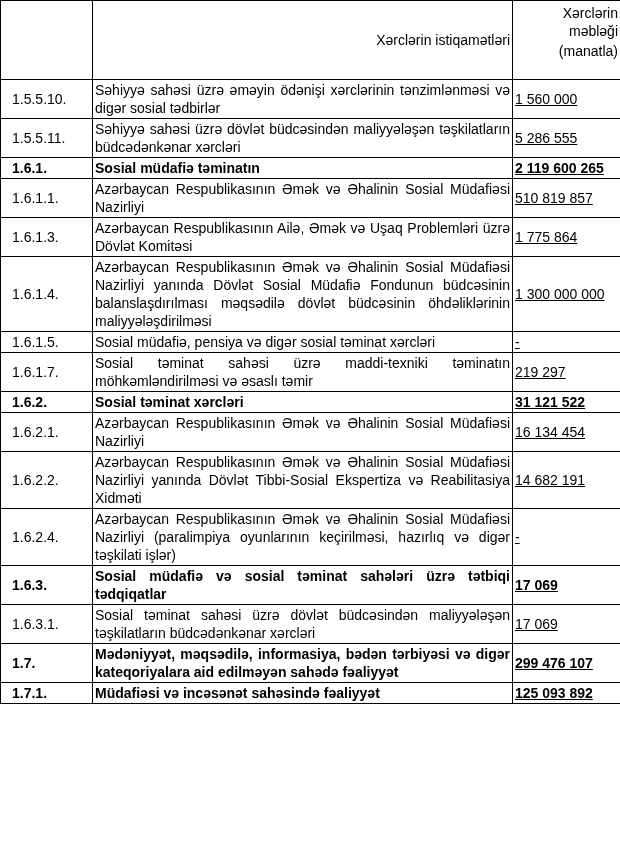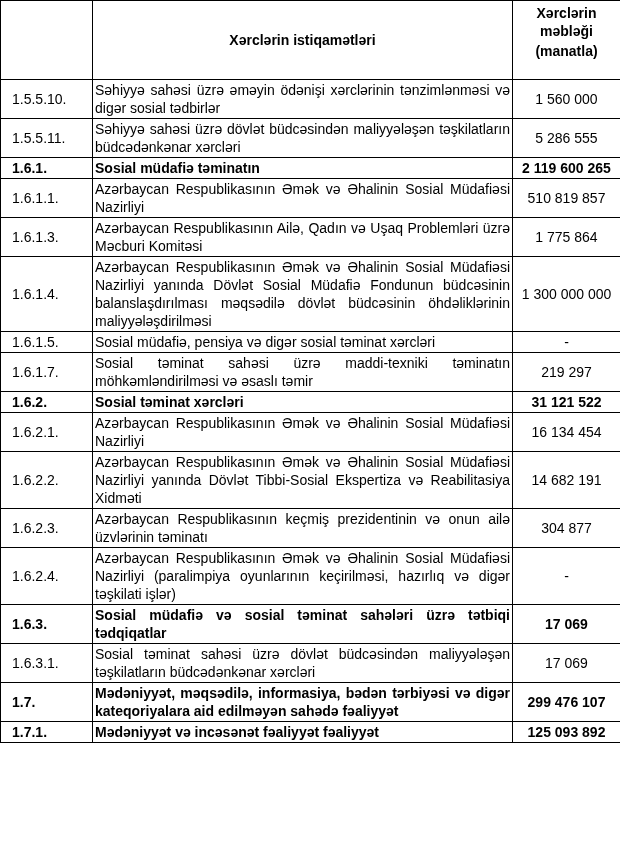--- a/index.html
+++ b/index.html
@@ -24,34 +24,34 @@
     border: 1px solid #000000;
     font-size: 14px;
     line-height: 18px;
     padding: 1px 2px;
     vertical-align: middle;
     overflow: hidden;
     word-wrap: break-word;
   }
   thead th {
     height: 74px;
-    font-weight: bold;
-    text-align: center;
+    font-weight: normal;
+    text-align: right;
   }
   th.amt-head {
     vertical-align: top;
     padding-top: 3px;
   }
   .manatla-line { margin-top: 2px; }
   td.code { padding-left: 11px; }
   td.dir {
     text-align: justify;
     text-justify: inter-word;
   }
-  td.amt { text-align: center; }
+  td.amt { text-align: left; text-decoration: underline; }
   tr.bold td { font-weight: bold; }
 </style>
 </head>
 <body>
 
 <table>
   <colgroup>
     <col class="c-code">
     <col class="c-dir">
     <col class="c-amt">
@@ -82,21 +82,21 @@
     <td class="dir">Sosial müdafiə təminatın</td>
     <td class="amt">2 119 600 265</td>
   </tr>
       <tr>
     <td class="code">1.6.1.1.</td>
     <td class="dir">Azərbaycan Respublikasının Əmək və Əhalinin Sosial Müdafiəsi Nazirliyi</td>
     <td class="amt">510 819 857</td>
   </tr>
       <tr>
     <td class="code">1.6.1.3.</td>
-    <td class="dir">Azərbaycan Respublikasının Ailə, Qadın və Uşaq Problemləri üzrə Məcburi Komitəsi</td>
+    <td class="dir">Azərbaycan Respublikasının Ailə, Əmək və Uşaq Problemləri üzrə Dövlət Komitəsi</td>
     <td class="amt">1 775 864</td>
   </tr>
       <tr>
     <td class="code">1.6.1.4.</td>
     <td class="dir">Azərbaycan Respublikasının Əmək və Əhalinin Sosial Müdafiəsi Nazirliyi yanında Dövlət Sosial Müdafiə Fondunun büdcəsinin balanslaşdırılması məqsədilə dövlət büdcəsinin öhdəliklərinin maliyyələşdirilməsi</td>
     <td class="amt">1 300 000 000</td>
   </tr>
       <tr>
     <td class="code">1.6.1.5.</td>
     <td class="dir">Sosial müdafiə, pensiya və digər sosial təminat xərcləri</td>
@@ -116,25 +116,20 @@
     <td class="code">1.6.2.1.</td>
     <td class="dir">Azərbaycan Respublikasının Əmək və Əhalinin Sosial Müdafiəsi Nazirliyi</td>
     <td class="amt">16 134 454</td>
   </tr>
       <tr>
     <td class="code">1.6.2.2.</td>
     <td class="dir">Azərbaycan Respublikasının Əmək və Əhalinin Sosial Müdafiəsi Nazirliyi yanında Dövlət Tibbi-Sosial Ekspertiza və Reabilitasiya Xidməti</td>
     <td class="amt">14 682 191</td>
   </tr>
       <tr>
-    <td class="code">1.6.2.3.</td>
-    <td class="dir">Azərbaycan Respublikasının keçmiş prezidentinin və onun ailə üzvlərinin təminatı</td>
-    <td class="amt">304 877</td>
-  </tr>
-      <tr>
     <td class="code">1.6.2.4.</td>
     <td class="dir">Azərbaycan Respublikasının Əmək və Əhalinin Sosial Müdafiəsi Nazirliyi (paralimpiya oyunlarının keçirilməsi, hazırlıq və digər təşkilati işlər)</td>
     <td class="amt">-</td>
   </tr>
       <tr class="bold">
     <td class="code">1.6.3.</td>
     <td class="dir">Sosial müdafiə və sosial təminat sahələri üzrə tətbiqi tədqiqatlar</td>
     <td class="amt">17 069</td>
   </tr>
       <tr>
@@ -142,17 +137,17 @@
     <td class="dir">Sosial təminat sahəsi üzrə dövlət büdcəsindən maliyyələşən təşkilatların büdcədənkənar xərcləri</td>
     <td class="amt">17 069</td>
   </tr>
       <tr class="bold">
     <td class="code">1.7.</td>
     <td class="dir">Mədəniyyət, məqsədilə, informasiya, bədən tərbiyəsi və digər kateqoriyalara aid edilməyən sahədə fəaliyyət</td>
     <td class="amt">299 476 107</td>
   </tr>
       <tr class="bold">
     <td class="code">1.7.1.</td>
-    <td class="dir">Mədəniyyət və incəsənət fəaliyyət fəaliyyət</td>
+    <td class="dir">Müdafiəsi və incəsənət sahəsində fəaliyyət</td>
     <td class="amt">125 093 892</td>
   </tr>
     </tbody>
 </table>
 
 </body></html>

